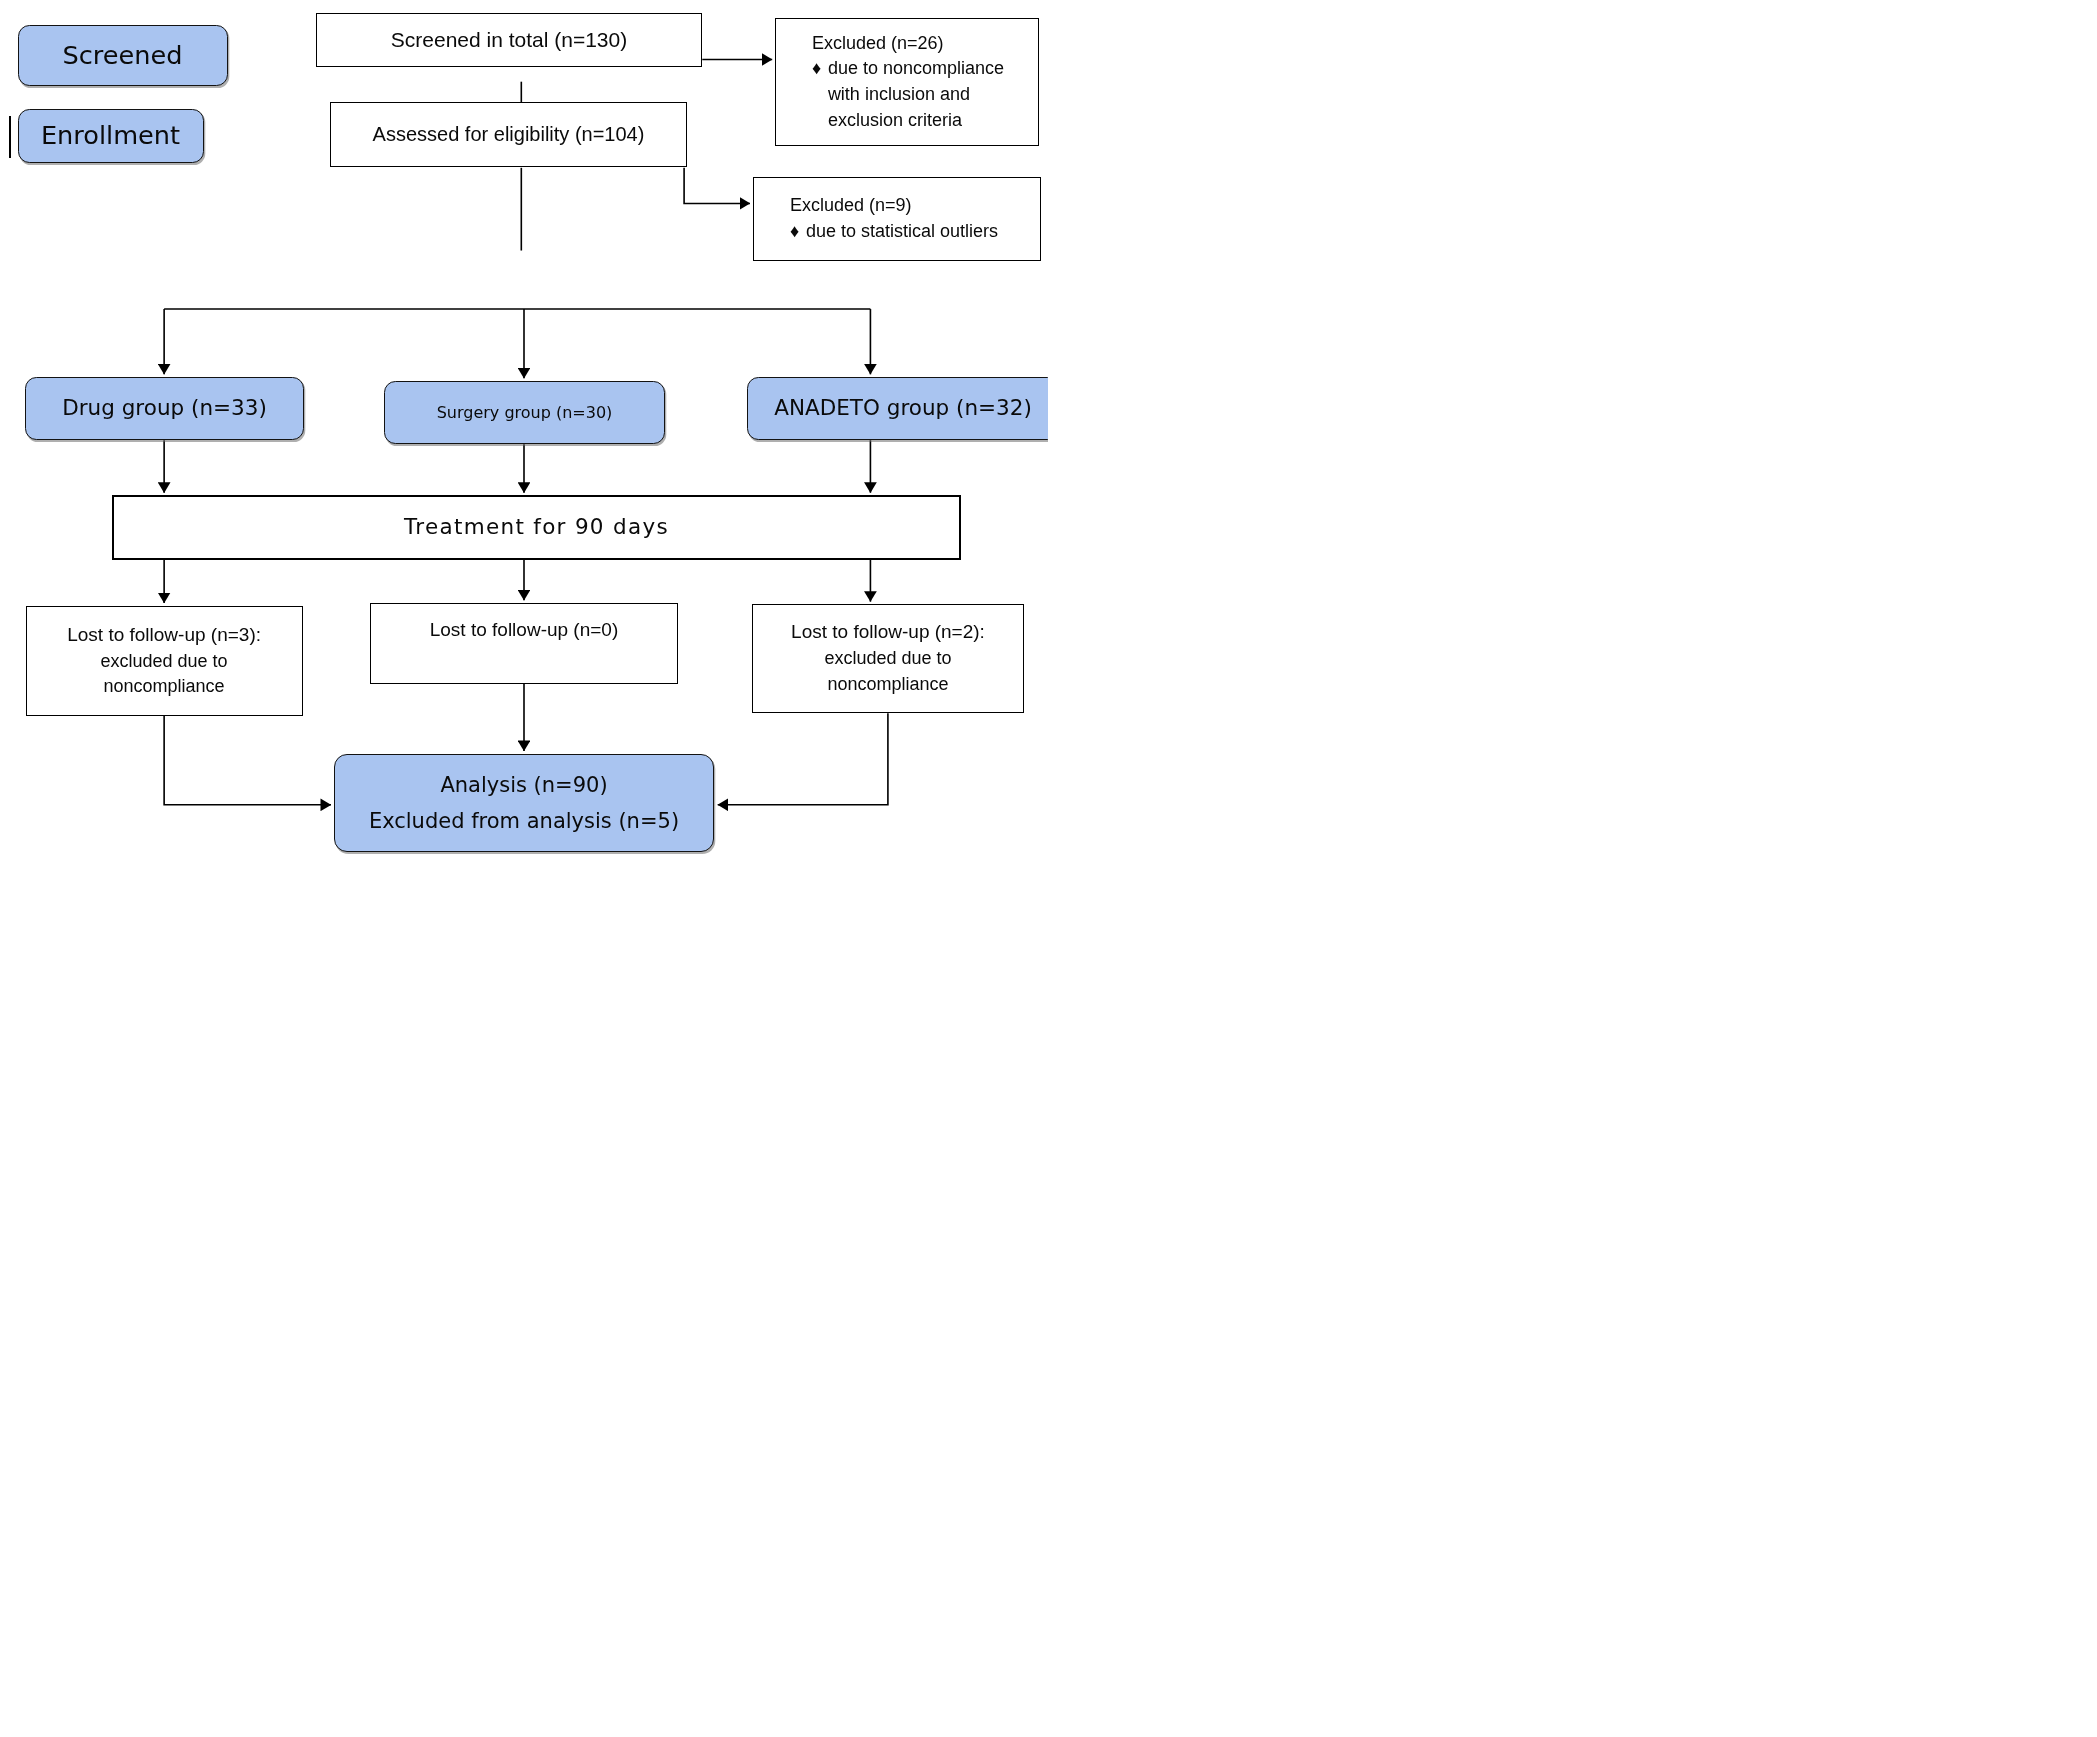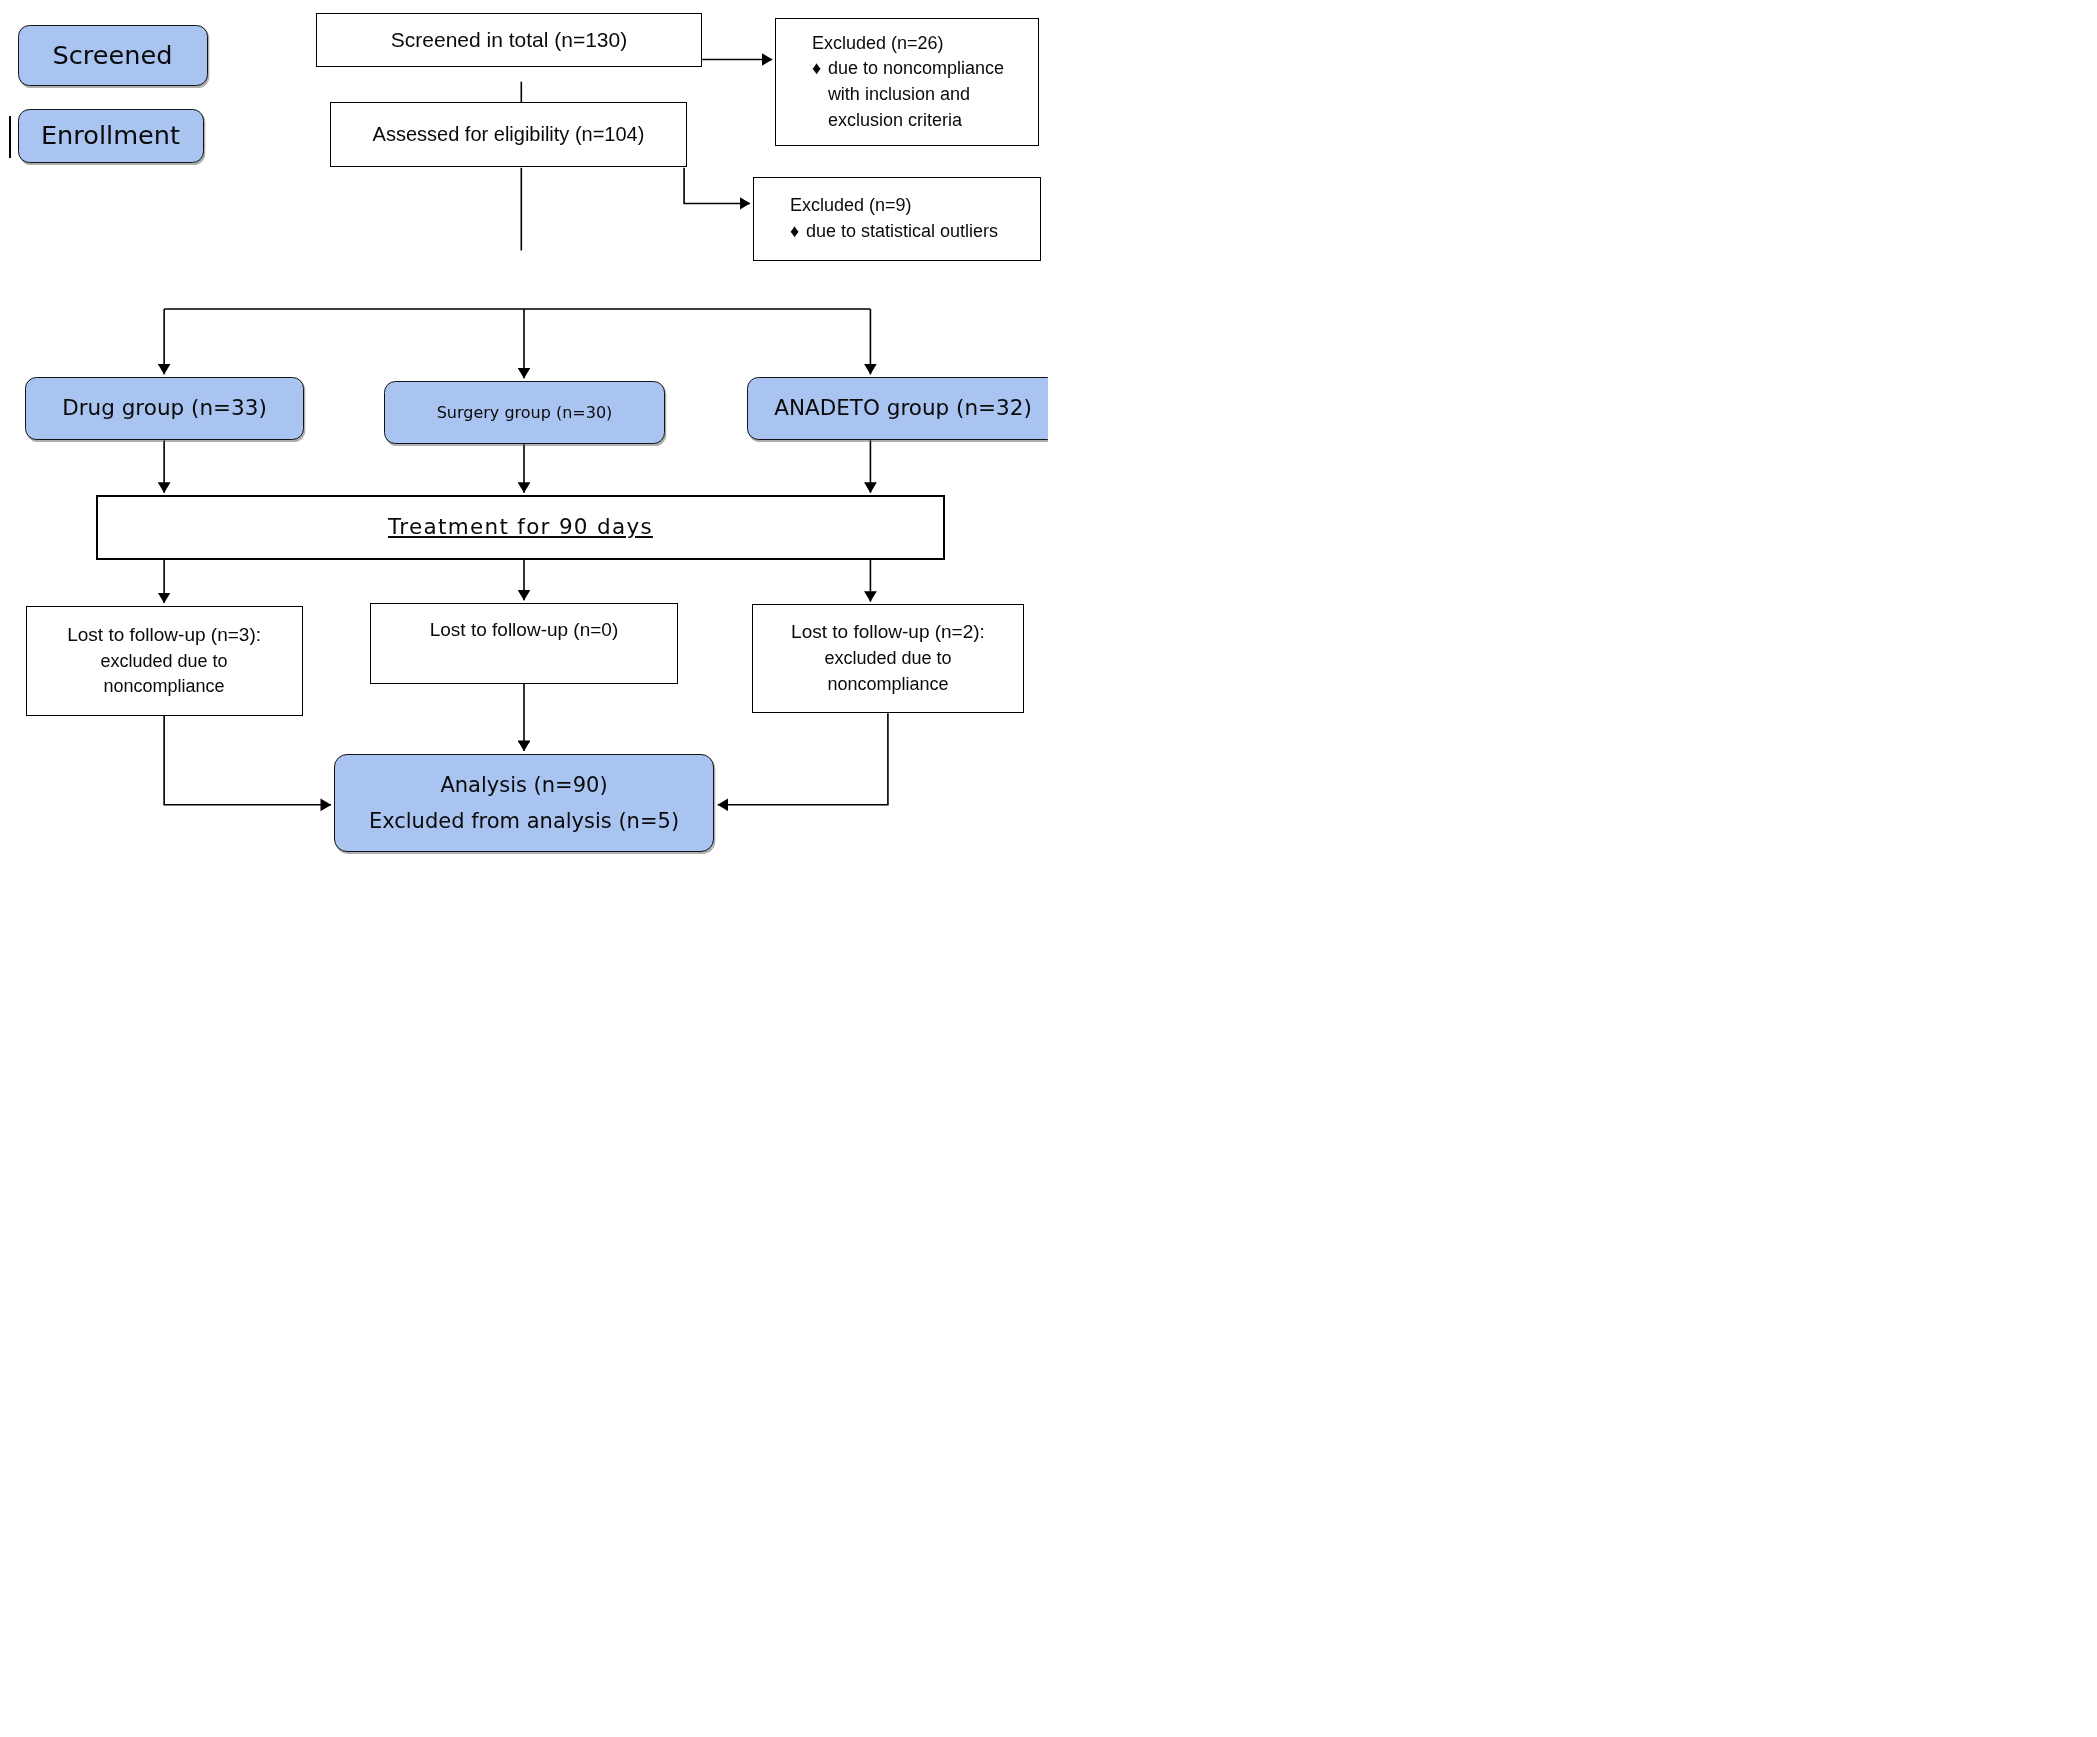--- a/index.html
+++ b/index.html
@@ -31,33 +31,33 @@
   }
   .exc{
     align-items:flex-start;text-align:left;
     padding-left:36px;padding-right:5.4px;justify-content:center;
   }
   .exc-row{display:flex;}
   .exc-bullet{margin-right:6.7px;}
   .exc-lines span{display:block;}
   .tick{position:absolute;background:#000;z-index:1;}
   
-  #n-screened   {left:17.5px;  top:25px;  width:190px; height:61px;  font-size:25.6px;}
+  #n-screened   {left:17.5px;  top:25px;  width:210px; height:61px;  font-size:25.6px;}
   #n-enrollment {left:17.5px;  top:109px; width:186px; height:54px;  font-size:25.6px;}
   #tick-enroll  {left:8.7px;  top:116px; width:2px;   height:42px;}
   #n-total      {left:316px; top:12.8px;  width:386px; height:54px; font-size:21px;}
   #n-exc26      {left:775px;top:18px;  width:264px; height:128px; font-size:18px;line-height:1.42;}
   #n-assessed   {left:330px; top:102px; width:357px; height:65px;  font-size:20px;}
   #n-exc9       {left:753px;top:177px; width:288px; height:84px; font-size:18px;line-height:1.42;}
   #n-alloc      {left:401px; top:249px; width:246px; height:61px;  font-size:23px;}
   #n-drug       {left:25px;  top:377px; width:279px; height:63px;  font-size:21.5px;}
   #n-surgery    {left:384px; top:381px; width:281px; height:63px;  font-size:16px;}
   #n-anadeto    {left:747px;top:377px; width:312px; height:63px;  font-size:21.5px;}
-  #n-treat     {left:96px; top:495px; width:849px;height:65px;  font-size:21.5px;
-                letter-spacing:1.3px;border-width:2px;font-family:"DejaVu Sans", sans-serif;text-decoration:underline;}
+  #n-treat     {left:112px; top:495px; width:849px;height:65px;  font-size:21.5px;
+                letter-spacing:1.3px;border-width:2px;font-family:"DejaVu Sans", sans-serif;}
   #n-lost-drug  {left:25.6px;  top:606px; width:277px; height:110px; font-size:19px;line-height:1.42;}
   #n-lost-surg  {left:370px; top:603px; width:308px; height:81px; font-size:19px;justify-content:flex-start;padding-top:13.5px;}
   #n-lost-ana   {left:752px;top:604px; width:272px; height:109px; font-size:19px;line-height:1.42;}
   #n-analysis   {left:334px; top:754px;width:380px; height:98px; font-size:21px;line-height:1.72;border-radius:13px;}
   .sub{font-size:18px;}
 </style>
 </head>
 <body>
 
 <div class="canvas">

